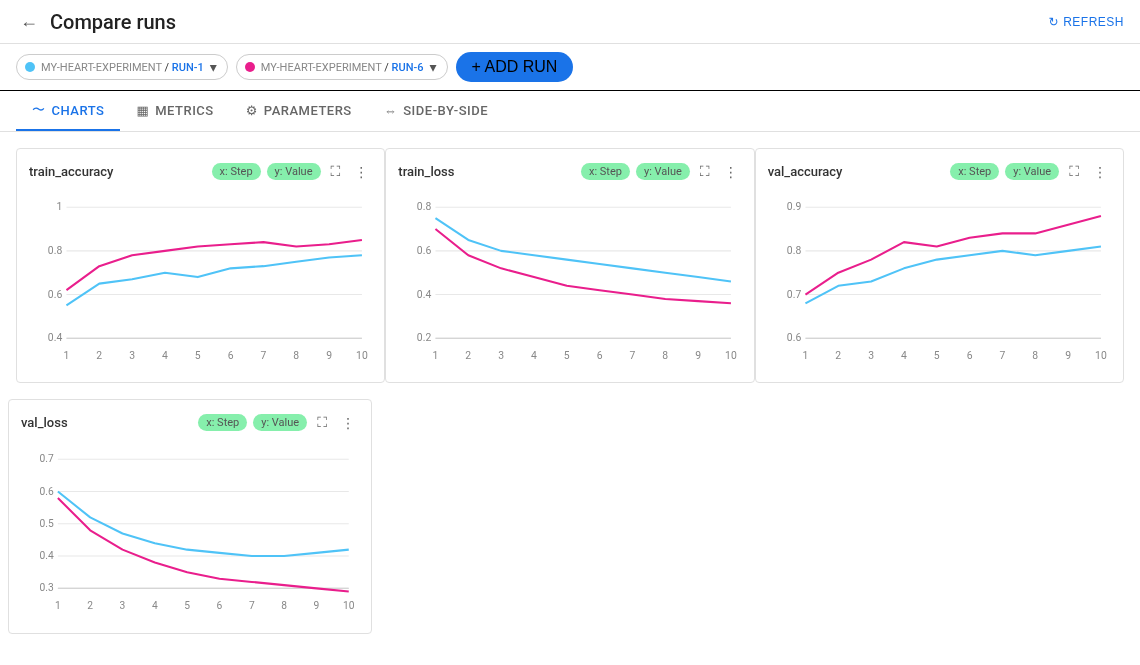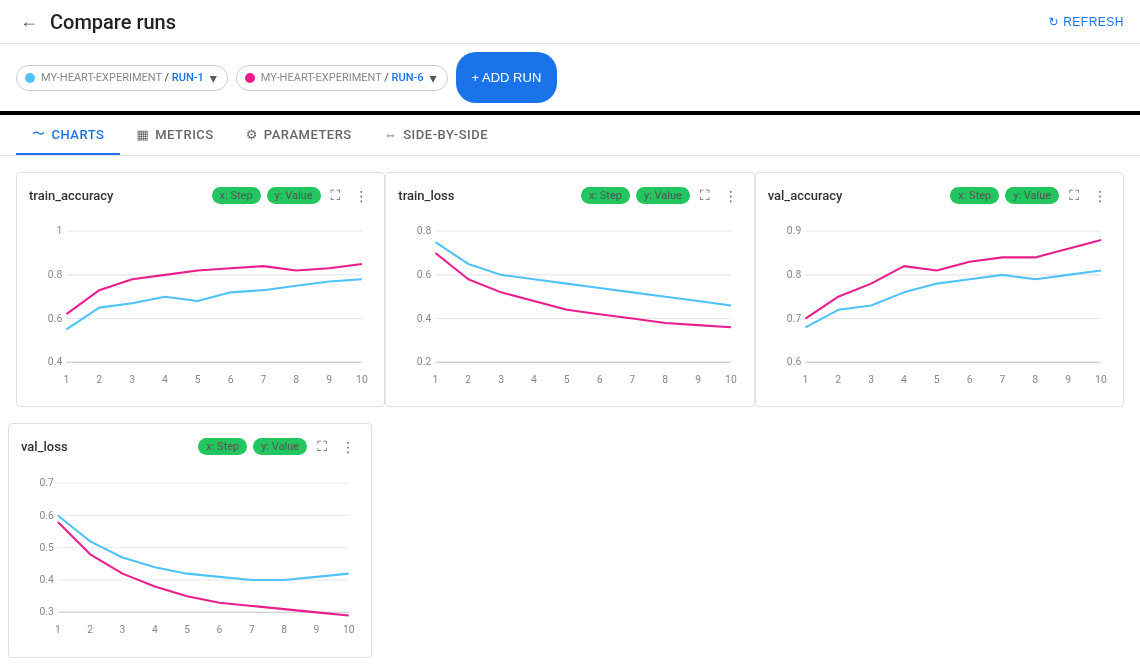--- a/index.html
+++ b/index.html
@@ -10,36 +10,36 @@
       display: flex; align-items: center; justify-content: space-between;
       padding: 8px 16px; border-bottom: 1px solid #e0e0e0; height: 44px;
     }
     .header-left { display: flex; align-items: center; gap: 8px; }
     .back-btn { background: none; border: none; cursor: pointer; color: #555; font-size: 18px; padding: 4px; }
     .page-title { font-size: 20px; font-weight: 500; color: #222; }
     .refresh-btn { background: none; border: none; cursor: pointer; color: #1a73e8; font-size: 12px; font-weight: 500; display: flex; align-items: center; gap: 4px; text-transform: uppercase; letter-spacing: 0.5px; }
 
     
     .run-selectors {
-      display: flex; align-items: center; gap: 8px; padding: 8px 16px; border-bottom: 4px solid #000000;
+      display: flex; align-items: center; gap: 8px; padding: 8px 16px; border-bottom: 1px solid #000000;
     }
     .run-selector {
       display: flex; align-items: center; gap: 6px; border: 1px solid #ccc; border-radius: 20px;
       padding: 4px 10px 4px 8px; cursor: pointer; background: #fff; font-size: 12px; color: #333;
     }
     .run-dot { width: 10px; height: 10px; border-radius: 50%; }
     .run-dot.cyan { background: #4fc3f7; }
     .run-dot.magenta { background: #e91e8c; }
     .run-name { font-size: 11px; }
     .experiment-name { color: #888; }
     .run-id { color: #1a73e8; font-weight: 500; }
     .dropdown-arrow { font-size: 14px; color: #555; }
     .add-run-btn {
-      display: flex; align-items: center; gap: 6px; background: #1a73e8; color: #ffffff;
-      border: none; border-radius: 20px; padding: 18px 16px; cursor: pointer; font-size: 13px; font-weight: 500;
+      display: flex; align-items: center; gap: 6px; background: #1a73e8; color: #000000;
+      border: none; border-radius: 20px; padding: 6px 16px; cursor: pointer; font-size: 16px; font-weight: 500;
     }
 
     
     .tabs {
       display: flex; align-items: center; border-bottom: 1px solid #e0e0e0; padding: 0 16px;
     }
     .tab {
       display: flex; align-items: center; gap: 6px; padding: 10px 16px;
       cursor: pointer; font-size: 13px; color: #666; border-bottom: 2px solid transparent;
       text-transform: uppercase; letter-spacing: 0.5px; font-weight: 500;
@@ -47,21 +47,21 @@
     .tab.active { color: #1a73e8; border-bottom: 2px solid #1a73e8; }
 
     
     .charts-container { padding: 16px; display: grid; grid-template-columns: 1fr 1fr 1fr; }
     .chart-card {
       border: 1px solid #e0e0e0; border-radius: 4px; background: #fff; padding: 12px;
     }
     .chart-header { display: flex; align-items: center; margin-bottom: 8px; }
     .chart-title { font-size: 13px; font-weight: 500; color: #333; margin-right: auto; }
     .chart-badge {
-      font-size: 11px; color: #555; background: #22c55e; border-radius: 12px;
+      font-size: 11px; color: #555; background: #86efac; border-radius: 12px;
       padding: 2px 8px; margin-right: 6px;
     }
     .chart-actions { display: flex; align-items: center; gap: 6px; }
     .icon-btn { background: none; border: none; cursor: pointer; color: #666; font-size: 14px; padding: 2px 4px; }
 
     .chart-area { width: 100%; height: 180px; position: relative; }
     svg.chart-svg { width: 100%; height: 100%; }
 
     .y-label { font-size: 10px; fill: #888; }
     .x-label { font-size: 10px; fill: #888; }

